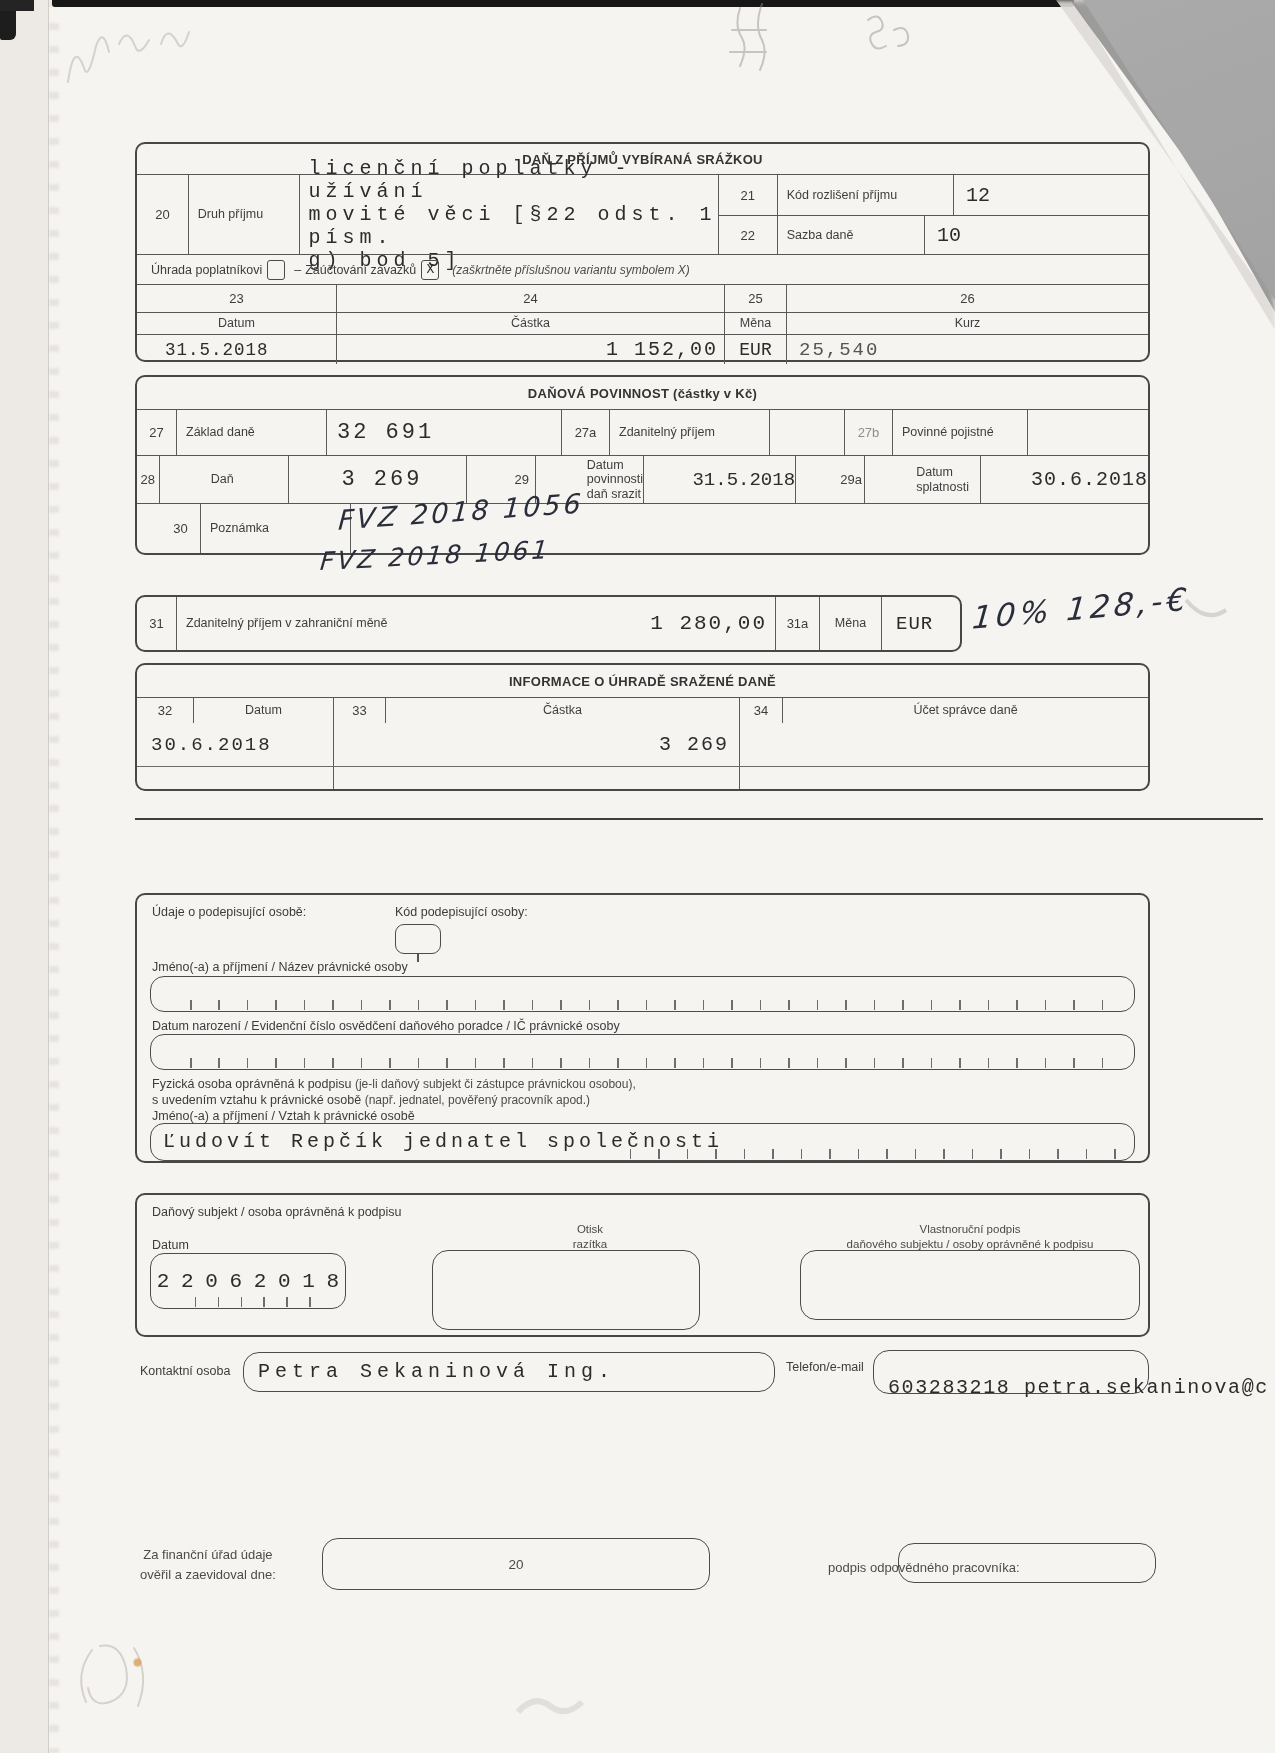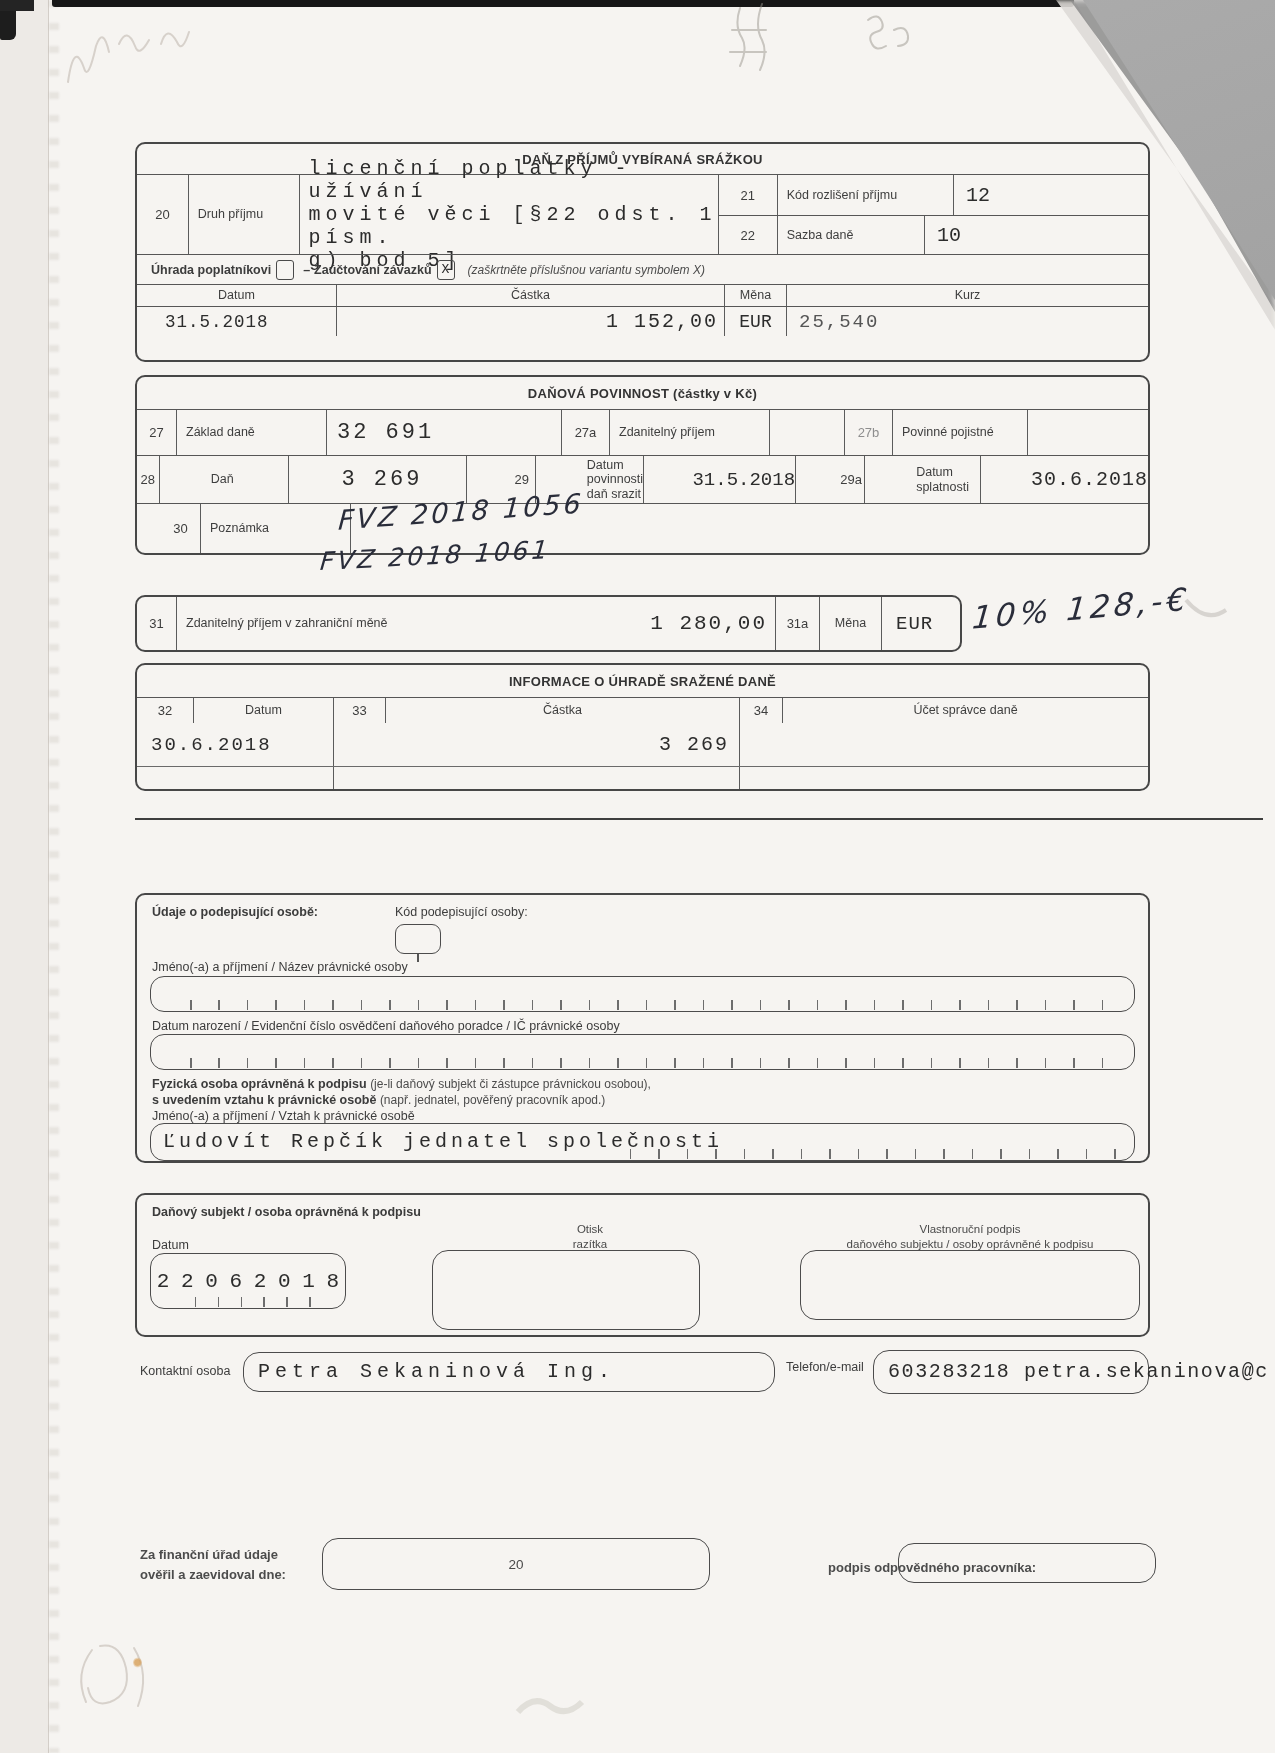--- a/index.html
+++ b/index.html
@@ -42,21 +42,21 @@
     color:#2a2d3a;white-space:nowrap;}
   .chk{display:inline-flex;width:16px;height:18px;border:1.5px solid #4a4a4a;border-radius:3px;
     align-items:center;justify-content:center;margin:0 5px;flex:none;
     font-family:"Liberation Mono",monospace;font-size:13px;color:#2c2c2c;}
   .inputbox{position:absolute;border:1.6px solid #4c4c4c;border-radius:14px;box-sizing:border-box;}
   .ticks{position:absolute;left:12px;right:12px;bottom:1px;height:10px;
     background:repeating-linear-gradient(90deg,transparent 0 27px,#6d6d6d 27px 28.5px);}
   .ticks-half{left:46%;}
   .smallcap{font-size:11.5px;color:#4a4a4a;text-align:center;line-height:1.3;}
   .bigbox{position:absolute;border:2px solid #474747;border-radius:10px;box-sizing:border-box;}
-  .bold{font-weight:bold;}
+  .bold{font-weight:normal;text-align:center;}
   .note{font-style:italic;font-size:12px;color:#4c4c4c;}
   .gray-num{color:#8e8e8e;}
 </style>
 </head>
 <body>
 
 <div id="canvas">
 
   <div class="abs left-strip"></div>
   <div class="abs left-smudge"></div>
@@ -114,20 +114,26 @@
       </div>
     </div>
     <div class="trow bt" style="height:30px;flex:none;align-items:center;padding-left:14px;font-size:12.5px;">
       <span class="bold">Úhrada poplatníkovi</span>
       <span class="chk"></span>
       <span class="bold" style="margin:0 4px;">–</span>
       <span class="bold">Zaúčtování závazků</span>
       <span class="chk">X</span>
       <span class="note" style="margin-left:8px;">(zaškrtněte příslušnou variantu symbolem X)</span>
     </div>
+    <div class="trow bt" style="height:28px;flex:none;">
+      <div class="cell cc br num" style="width:200px;">23</div>
+      <div class="cell cc br num" style="width:388px;">24</div>
+      <div class="cell cc br num" style="width:62px;">25</div>
+      <div class="cell cc num" style="flex:1;">26</div>
+    </div>
     <div class="trow bt" style="height:22px;flex:none;">
       <div class="cell cc br lab" style="width:200px;padding-left:0;">Datum</div>
       <div class="cell cc br lab" style="width:388px;padding-left:0;">Částka</div>
       <div class="cell cc br lab" style="width:62px;padding-left:0;">Měna</div>
       <div class="cell cc lab" style="flex:1;padding-left:0;">Kurz</div>
     </div>
     <div class="trow bt" style="height:30px;flex:none;">
       <div class="cell br mono" style="width:200px;padding-left:28px;font-size:17.5px;letter-spacing:1px;">31.5.2018</div>
       <div class="cell br mono" style="width:388px;justify-content:flex-end;padding-right:6px;font-size:20px;letter-spacing:2px;">1 152,00</div>
       <div class="cell cc br mono" style="width:62px;font-size:18px;">EUR</div>
@@ -258,21 +264,21 @@
   </div>
   <div class="inputbox" style="left:432px;top:1250px;width:268px;height:80px;border-radius:16px;"></div>
   <div class="inputbox" style="left:800px;top:1250px;width:340px;height:70px;border-radius:16px;"></div>
 
   <div class="abs" style="left:140px;top:1364px;font-size:12.5px;">Kontaktní osoba</div>
   <div class="inputbox" style="left:243px;top:1352px;width:532px;height:40px;border-radius:16px;">
     <div class="mono" style="position:absolute;left:14px;top:7px;font-size:20px;letter-spacing:5px;white-space:nowrap;">Petra Sekaninová Ing.</div>
   </div>
   <div class="abs" style="left:786px;top:1360px;font-size:12.5px;">Telefon/e-mail</div>
   <div class="inputbox" style="left:873px;top:1350px;width:276px;height:44px;border-radius:16px;">
-    <div class="mono" style="position:absolute;left:14px;top:9px;font-size:20px;letter-spacing:1.6px;white-space:nowrap;overflow:visible;">603283218 petra.sekaninova@c</div>
+    <div class="mono" style="position:absolute;left:14px;top:25px;font-size:20px;letter-spacing:1.6px;white-space:nowrap;overflow:visible;">603283218 petra.sekaninova@c</div>
   </div>
 
   <div class="abs bold" style="left:140px;top:1545px;font-size:13px;color:#4c4c4c;line-height:1.55;">
     <div>Za finanční úřad údaje</div>
       <div>ověřil a zaevidoval dne:</div>
   </div>
   <div class="inputbox" style="left:322px;top:1538px;width:388px;height:52px;border-radius:16px;">
     <div class="cc" style="display:flex;height:100%;align-items:center;justify-content:center;font-size:13.5px;color:#4a4a4a;">20</div>
   </div>
   <div class="abs bold" style="left:790px;top:1560px;font-size:13px;color:#4c4c4c;margin-left:38px;">podpis odpovědného pracovníka:</div>

